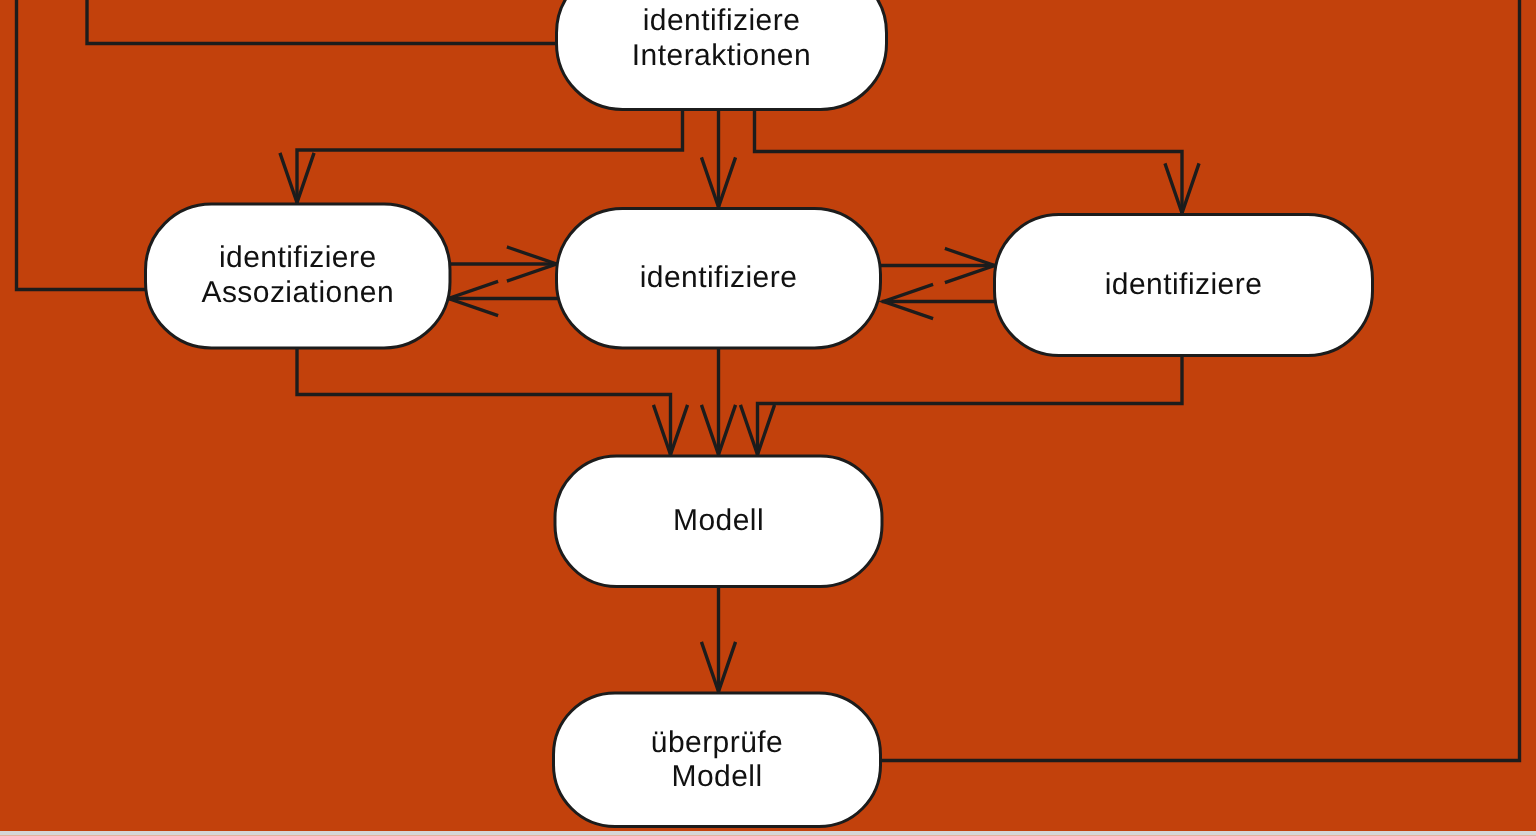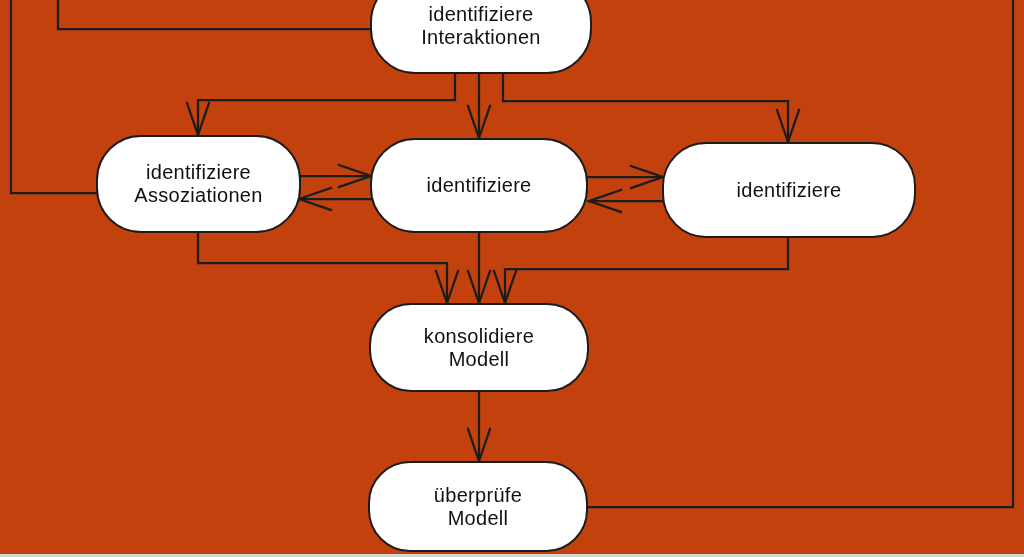--- a/index.html
+++ b/index.html
@@ -97,21 +97,20 @@
 
   <div class="node" id="node-attribute">
     <span>identifiziere</span>
   </div>
 
   <div class="node" id="node-verhalten">
     <span>identifiziere</span>
   </div>
 
   <div class="node" id="node-konsolidiere">
-    <span>konsolidiere</span>
     <span>Modell</span>
   </div>
 
   <div class="node" id="node-ueberpruefe">
     <span>überprüfe</span>
     <span>Modell</span>
   </div>
 
   <div class="bottom-edge"></div>
 </div>

